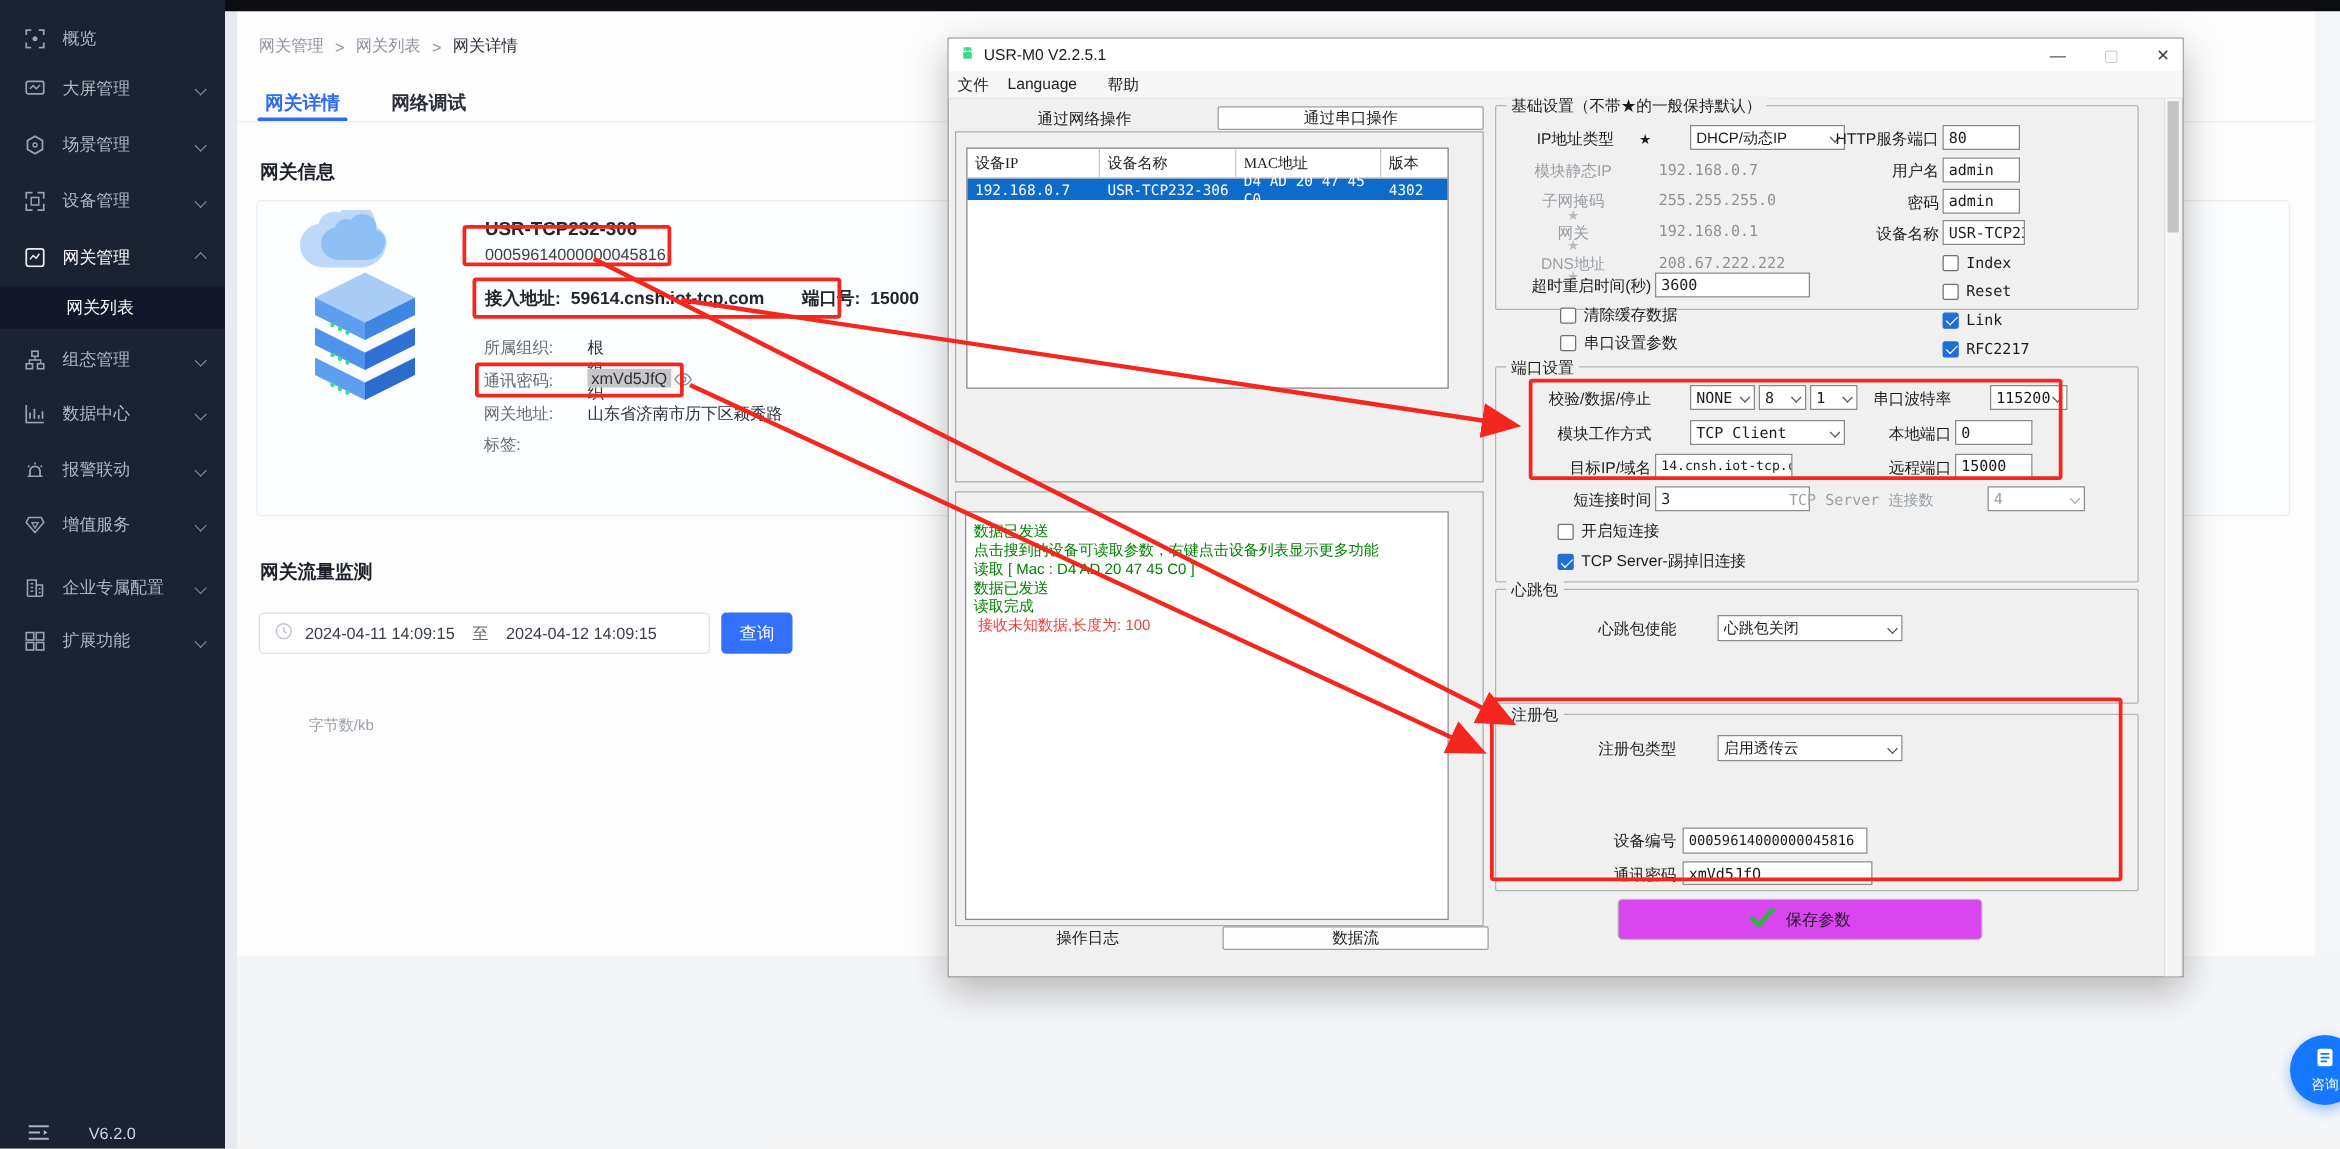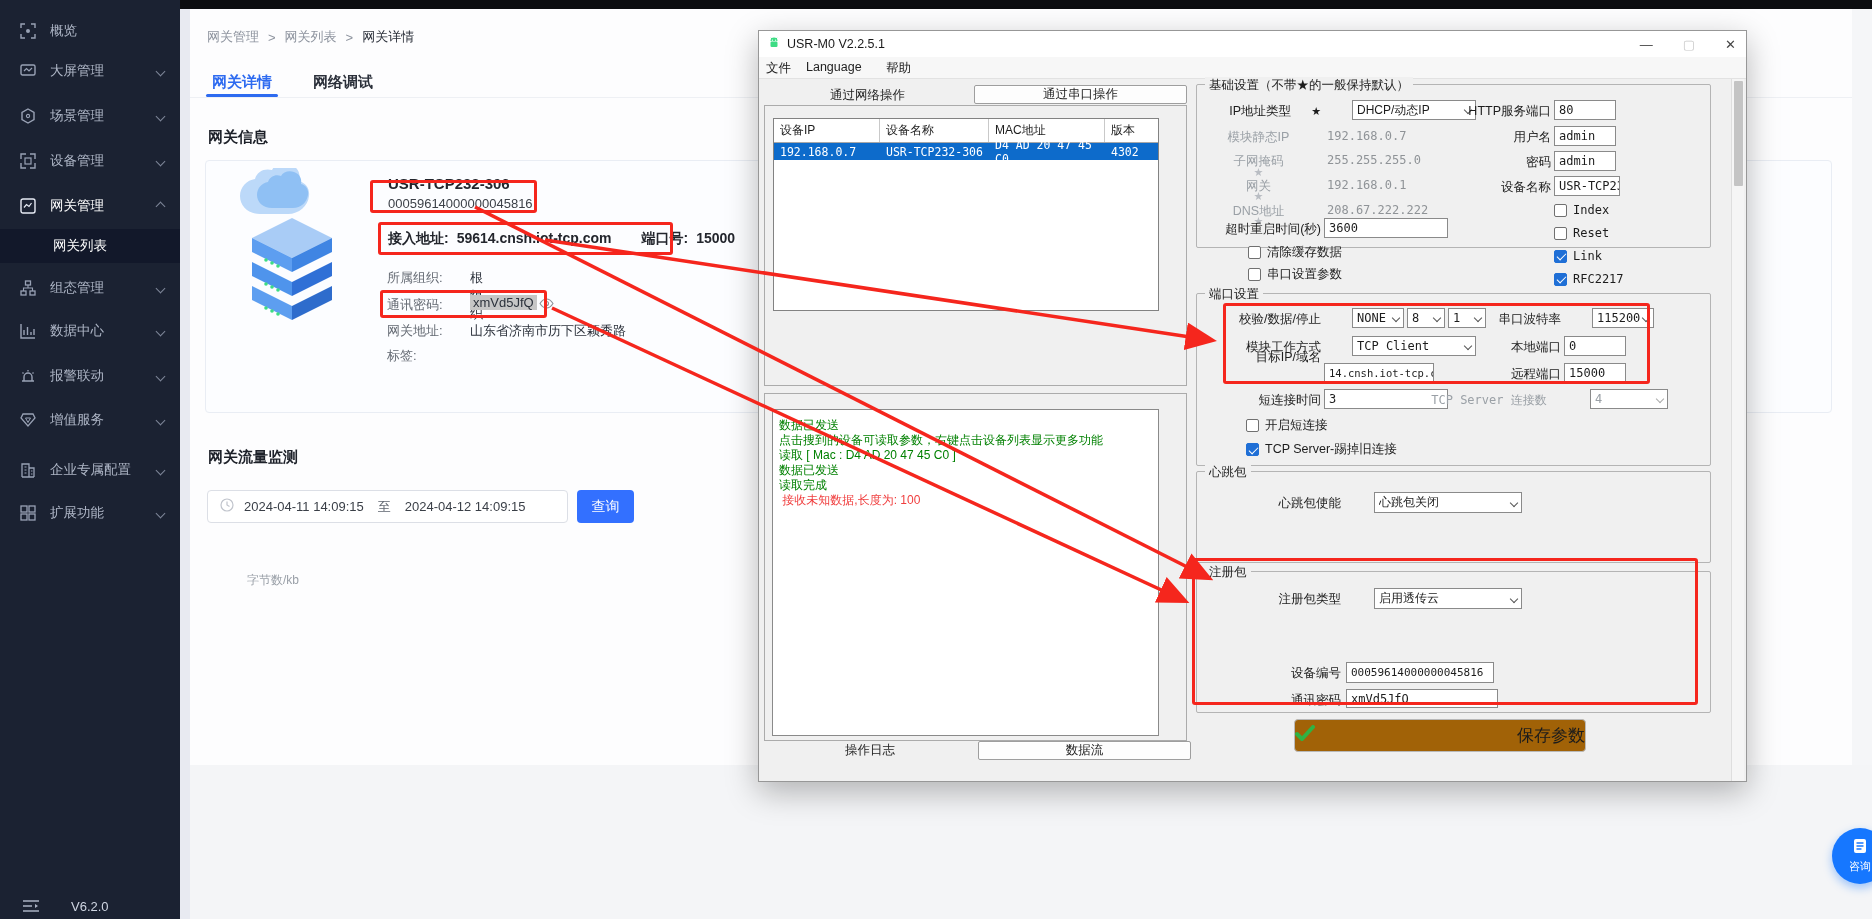--- a/index.html
+++ b/index.html
@@ -48,21 +48,21 @@
   .dialog { left:758px; top:30px; width:989px; height:752px; background:#f0f0f0; border:1px solid #979797; box-shadow:0 10px 30px rgba(0,0,0,.28); z-index:10; }
   .titlebar { position:absolute; left:0; top:0; width:100%; height:26px; background:#fff; display:flex; align-items:center; font-size:12.5px; color:#1a1a1a; }
   .winbtns { position:absolute; right:10px; top:0; height:26px; display:flex; gap:30px; align-items:center; font-size:13px; color:#444; }
   .menubar { position:absolute; left:0; top:26px; width:100%; height:22px; background:#f7f7f7; border-bottom:1px solid #e2e2e2; font-size:12.5px; color:#222; }
   .menubar span { position:absolute; top:3px; cursor:pointer; }
   .dtab { position:absolute; height:19px; font-size:12.5px; color:#222; display:flex; align-items:center; justify-content:center; cursor:pointer; }
   .dtab.raised { background:#fdfdfd; border:1px solid #9e9e9e; border-radius:2px; box-shadow:inset 0 1px 0 #fff; }
   .gcontainer { position:absolute; border:1px solid #ababab; background:#f0f0f0; }
   .devtable { position:absolute; background:#fff; border:1px solid #828282; font-size:12px; color:#1c1c1c; }
   .devtable .hd { display:flex; height:24px; border-bottom:1px solid #a8a8a8; align-items:center; }
-  .devtable .hd div { padding-left:6px; border-right:1px solid #c9c9c9; height:100%; display:flex; align-items:center; }
+  .devtable .hd div { padding-left:6px; border-right:1px solid #c9c9c9; height:100%; display:flex; align-items:center;font-family:Liberation Serif, serif; }
   .devtable .row { display:flex; height:17px; background:#0d6bcb; color:#fff; align-items:center; font-family:"DejaVu Sans Mono", monospace; font-size:11.5px; }
   .devtable .row div { padding-left:6px; }
   .searchbtn { position:absolute; background:#fdfdfd; border:1px solid #a6a6a6; border-radius:3px; display:flex; align-items:center; justify-content:center; gap:10px; font-size:13px; color:#1c1c1c; cursor:pointer; }
   .logbox { position:absolute; background:#fff; border:1px solid #8a8a8a; }
   .logline { position:absolute; left:6px; font-size:12px; white-space:pre; font-family:"Liberation Sans", sans-serif; }
   .lg { color:#008000; }
   .lr { color:#f03e3e; }
   .gbox { position:absolute; border:1px solid #b4b4b4; border-radius:2px; }
   .gtitle { position:absolute; top:-8px; left:8px; background:#f0f0f0; padding:0 4px; font-size:12.5px; color:#1c1c1c; }
   .lbl { position:absolute; font-size:12.5px; color:#1c1c1c; display:flex; justify-content:flex-end; align-items:center; gap:20px; }
@@ -74,21 +74,21 @@
   .dd { position:absolute; background:#fff; border:1px solid #8a8a8a; font-size:12px; color:#1c1c1c; display:flex; align-items:center; padding:0 4px; cursor:pointer;margin-left:28px; }
   .dd .val { flex:1; overflow:hidden; white-space:nowrap; }
   .dd .chev { border-color:#555; width:6px; height:6px; margin-left:3px; flex:none; }
   .dd.dis { color:#9aa0a6; }
   .dd.dis .chev { border-color:#aaa; }
   .cbrow { position:absolute; display:flex; align-items:center; gap:6px; font-size:12.5px; color:#1c1c1c; cursor:pointer; }
   .cbx { width:13px; height:13px; border:1px solid #707070; background:#fff; border-radius:2px; position:relative; flex:none; }
   .cbx.on { background:#1f6fd6; border-color:#1f6fd6; }
   .cbx.on::after { content:""; position:absolute; left:3.5px; top:0.5px; width:4px; height:8px; border-right:1.8px solid #fff; border-bottom:1.8px solid #fff; transform:rotate(45deg); }
   .cbmono { font-family:"DejaVu Sans Mono", monospace; font-size:12px; }
-  .savebtn { position:absolute; background:#a16207; border:1px solid #b9b9b9; border-radius:4px; display:flex; align-items:center; justify-content:space-between; gap:9px; font-size:17px; color:#1c1c1c; cursor:pointer; }
+  .savebtn { position:absolute; background:#d946ef; border:1px solid #b9b9b9; border-radius:4px; display:flex; align-items:center; justify-content:center; gap:9px; font-size:13px; color:#1c1c1c; cursor:pointer; }
   .vscroll { position:absolute; background:#f5f5f5; border-left:1px solid #dedede; }
   .vthumb { position:absolute; background:#c4c4c4; border-radius:1px; }
 
   
   .redbox { position:absolute; border:3px solid #f5261d; border-radius:3px; z-index:20; pointer-events:none; }
   .annot-svg { position:absolute; left:0; top:0; width:1872px; height:919px; z-index:20; pointer-events:none; }
 
   
   .chat { left:1832px; top:828px; width:56px; height:56px; border-radius:50%; background:#1677ff; z-index:30; display:flex; flex-direction:column; align-items:center; justify-content:center; color:#fff; box-shadow:0 4px 10px rgba(22,119,255,.4); cursor:pointer; }
   .chat .txt { font-size:11px; margin-top:1px; }
@@ -443,21 +443,21 @@
       <span>模块工作方式</span>
     </div>
   <div class="dd" style="left:565px;top:305px;width:124px;height:20px">
       <span class="val cbmono">TCP Client</span>
       <span class="chev down"></span>
     </div>
   <div class="lbl" style="left:682px;top:308px;width:120px">
       <span>本地端口</span>
     </div>
   <div class="inp" style="left:805px;top:305px;width:62px;height:20px">0</div>
-  <div class="lbl" style="left:437px;top:318px;width:125px">
+  <div class="lbl" style="left:437px;top:335px;width:125px">
       <span>目标IP/域名</span>
     </div>
   <div class="inp" style="left:565px;top:332px;width:110px;height:20px;font-size:10.5px">14.cnsh.iot-tcp.com</div>
   <div class="lbl" style="left:682px;top:335px;width:120px">
       <span>远程端口</span>
     </div>
   <div class="inp" style="left:805px;top:332px;width:62px;height:20px">15000</div>
   <div class="lbl" style="left:437px;top:361px;width:125px">
       <span>短连接时间</span>
     </div>

